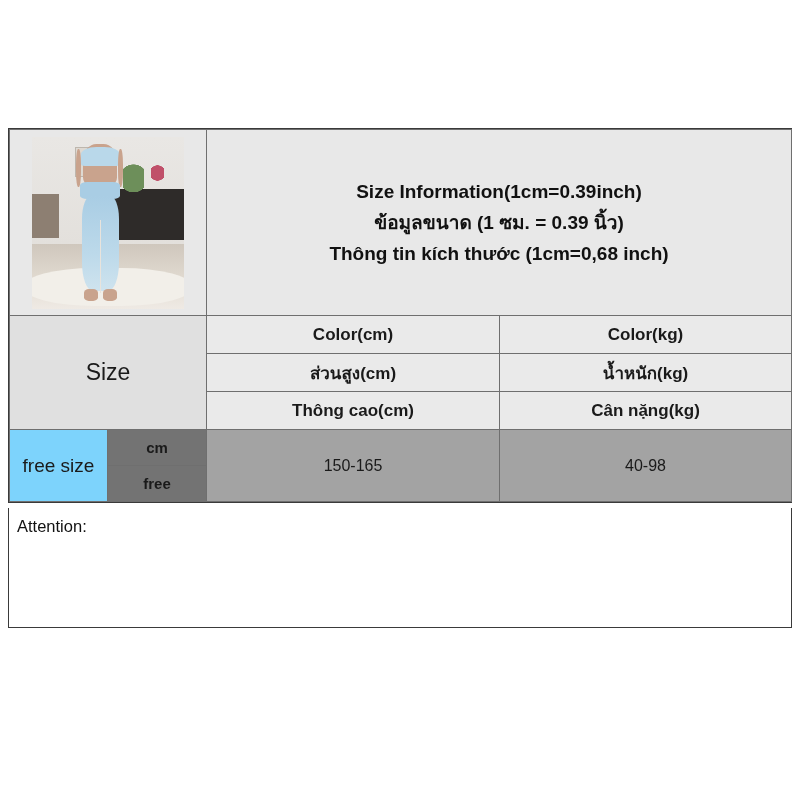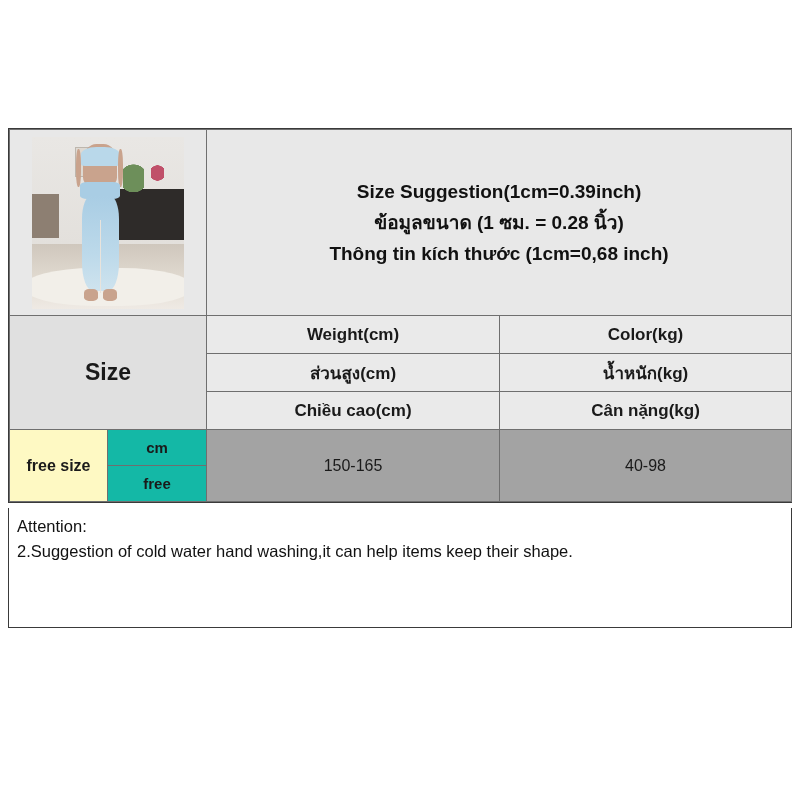--- a/index.html
+++ b/index.html
@@ -148,44 +148,44 @@
     font-weight: bold;
     font-size: 19px;
     line-height: 31px;
     color: #111111;
     white-space: nowrap;
   }
 
   
   .size-label-cell {
     background: #e0e0e0;
-    font-weight: bold;
+    font-weight: normal;
     font-size: 23px;
     color: #111111;
   }
 
   .hdr-cell {
     background: #eaeaea;
     font-weight: bold;
     font-size: 17px;
     height: 37px;
     color: #111111;
     white-space: nowrap;
   }
 
   
   .free-size-cell {
-    background: #fef9c3;
-    font-weight: bold;
-    font-size: 16px;
+    background: #7dd3fc;
+    font-weight: normal;
+    font-size: 19px;
     color: #111111;
   }
 
   .unit-cell {
-    background: #14b8a6;
+    background: #737373;
     font-weight: bold;
     font-size: 15px;
     height: 35px;
     color: #111111;
   }
 
   .val-cell {
     background: #a3a3a3;
     font-size: 16px;
     color: #111111;
@@ -245,51 +245,50 @@
                 <div class="ph-arm2"></div>
                 <div class="ph-waist"></div>
                 <div class="ph-legs"></div>
                 <div class="ph-legsplit"></div>
                 <div class="ph-foot"></div>
                 <div class="ph-foot2"></div>
               </div>
             </div>
           </td>
           <td class="title-cell" colspan="2">
-            <div class="title-line">Size Suggestion(1cm=0.39inch)</div>
-            <div class="title-line">ข้อมูลขนาด (1 ซม. = 0.28 นิ้ว)</div>
+            <div class="title-line">Size Information(1cm=0.39inch)</div>
+            <div class="title-line">ข้อมูลขนาด (1 ซม. = 0.39 นิ้ว)</div>
             <div class="title-line">Thông tin kích thước (1cm=0,68 inch)</div>
           </td>
         </tr>
 
         <tr>
           <td class="size-label-cell" colspan="2" rowspan="3">Size</td>
-          <td class="hdr-cell">Weight(cm)</td>
+          <td class="hdr-cell">Color(cm)</td>
           <td class="hdr-cell">Color(kg)</td>
         </tr>
         <tr>
           <td class="hdr-cell">ส่วนสูง(cm)</td>
           <td class="hdr-cell">น้ำหนัก(kg)</td>
         </tr>
         <tr>
-          <td class="hdr-cell">Chiều cao(cm)</td>
+          <td class="hdr-cell">Thông cao(cm)</td>
           <td class="hdr-cell">Cân nặng(kg)</td>
         </tr>
 
         <tr>
           <td class="free-size-cell" rowspan="2">free size</td>
           <td class="unit-cell">cm</td>
           <td class="val-cell" rowspan="2">150-165</td>
           <td class="val-cell" rowspan="2">40-98</td>
         </tr>
         <tr>
           <td class="unit-cell">free</td>
         </tr>
       </tbody>
     </table>
   </div>
 
   <div class="attention">
     <div class="att-line">Attention:</div>
-    <div class="att-line">2.Suggestion of cold water hand washing,it can help items keep their shape.</div>
   </div>
 
 </div>
 
 </body></html>

